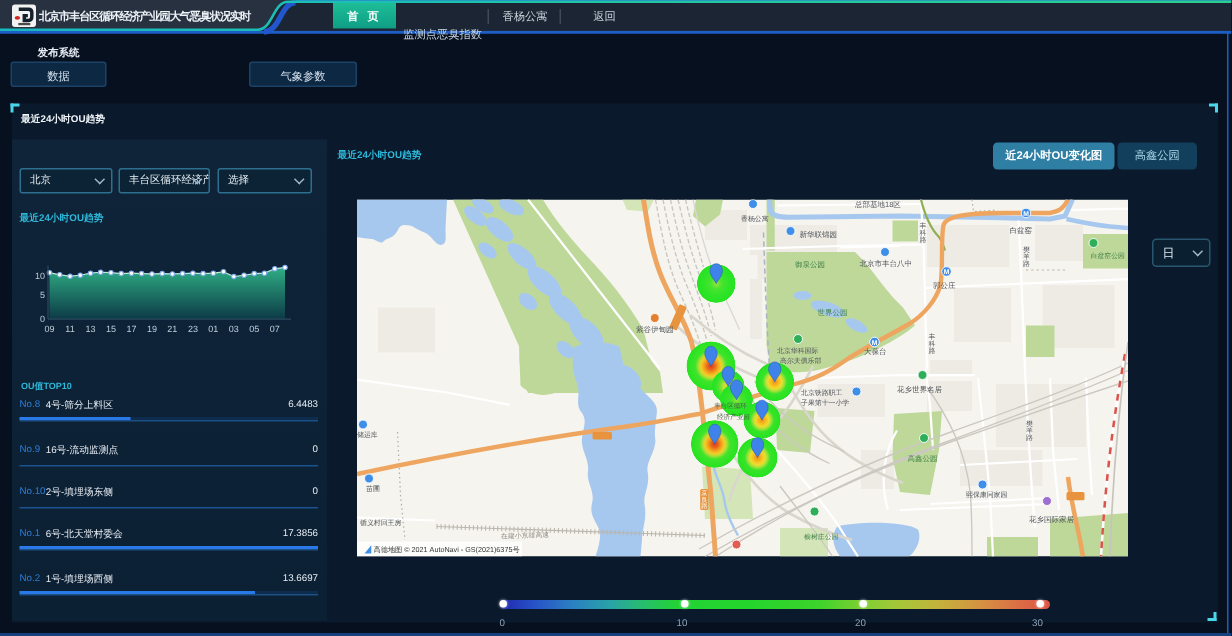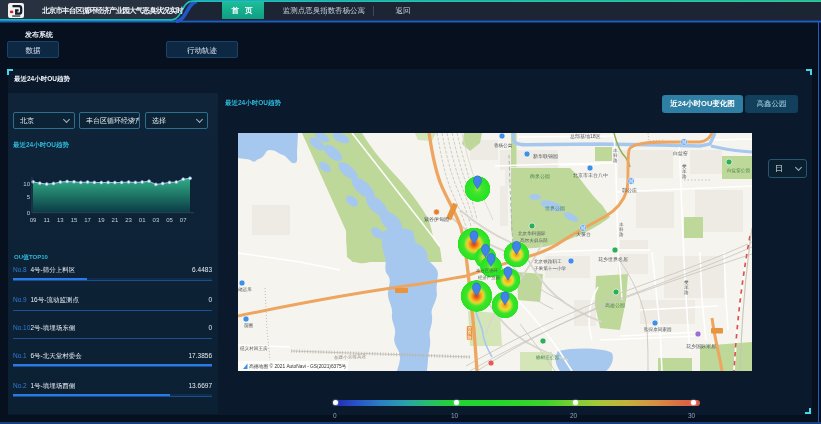--- a/index.html
+++ b/index.html
@@ -4,32 +4,32 @@
 <style>
 *{margin:0;padding:0;box-sizing:border-box;}
 html,body{width:821px;height:424px;overflow:hidden;background:#06101f;}
 body{font-family:"Liberation Sans",sans-serif;position:relative;}
 .abs{position:absolute;}
 
 
 #hdr{left:0;top:0;width:821px;height:26px;}
 #logo{left:8px;top:3px;width:16px;height:15px;background:#f2f2f2;border-radius:2px;}
 #logo svg{display:block;}
-#title{left:42px;top:6px;white-space:nowrap;font-size:7.5px;font-weight:bold;color:#eef3f8;letter-spacing:-0.8px;}
+#title{left:26px;top:6px;white-space:nowrap;font-size:7.5px;font-weight:bold;color:#eef3f8;letter-spacing:-0.8px;}
 .tab{top:2px;height:17px;line-height:17px;text-align:center;font-size:7.5px;color:#c8d2dc;}
 #tab1{left:222px;width:42px;background:linear-gradient(180deg,#1dbd97,#0f9e85);color:#fff;font-weight:bold;letter-spacing:2px;}
-#tab2{left:280px;width:58px;}
+#tab2{left:266px;width:58px;margin-top:12px;}
 #tab3{left:328px;width:44px;}
 #tab4{left:386px;width:34px;}
 .tdiv{top:6px;width:1px;height:10px;background:#3c4a5c;}
 
 
 #fabu{left:25px;top:30px;font-size:7px;font-weight:bold;color:#e8eef5;}
 .cbtn{top:41px;height:17px;line-height:17px;text-align:center;font-size:7.5px;color:#d5e2ee;background:#0d2843;border:1px solid #1c4268;border-radius:2px;}
-#cb1{left:7px;width:52px;}
+#cb1{left:7px;width:64px;}
 #cb2{left:86px;width:74px;background:#a21caf;border-color:#1589bb;color:#fff;margin-top:42px;}
 #cb3{left:166px;width:72px;}
 
 
 #panel{left:8px;top:69px;width:804px;height:346px;background:#0a1a2c;}
 .brk{position:absolute;width:6px;height:6px;}
 .brk i{position:absolute;background:#49d6e8;}
 .brk .h{width:6px;height:2px;}
 .brk .v{width:2px;height:6px;}
 #ptitle{left:14px;top:75px;font-size:6.5px;font-weight:bold;color:#f0f5fa;}
@@ -94,21 +94,21 @@
 <div id="tab4" class="tab abs">返回</div>
 <div class="tdiv abs" style="left:325px"></div>
 <div class="tdiv abs" style="left:373px"></div>
 
 <div class="abs" style="left:818px;top:22px;width:1.2px;height:400px;background:#1d5ec6"></div>
 <div class="abs" style="left:0;top:422px;width:821px;height:1.5px;background:#16407e"></div>
 
 <div id="fabu" class="abs">发布系统</div>
 <div id="cb1" class="cbtn abs">数据</div>
 <div id="cb2" class="cbtn abs">地图</div>
-<div id="cb3" class="cbtn abs">行动轨迹</div>
+<div id="cb3" class="cbtn abs">气象参数</div>
 
 <div id="panel" class="abs"></div>
 
 <div class="brk abs" style="left:7px;top:69px">
     <i class="h" style="left:0;top:0"></i>
     <i class="v" style="left:0;top:0"></i>
   </div>
 <div class="brk abs" style="left:806px;top:69px">
     <i class="h" style="right:0;top:0"></i>
     <i class="v" style="right:0;top:0"></i>

